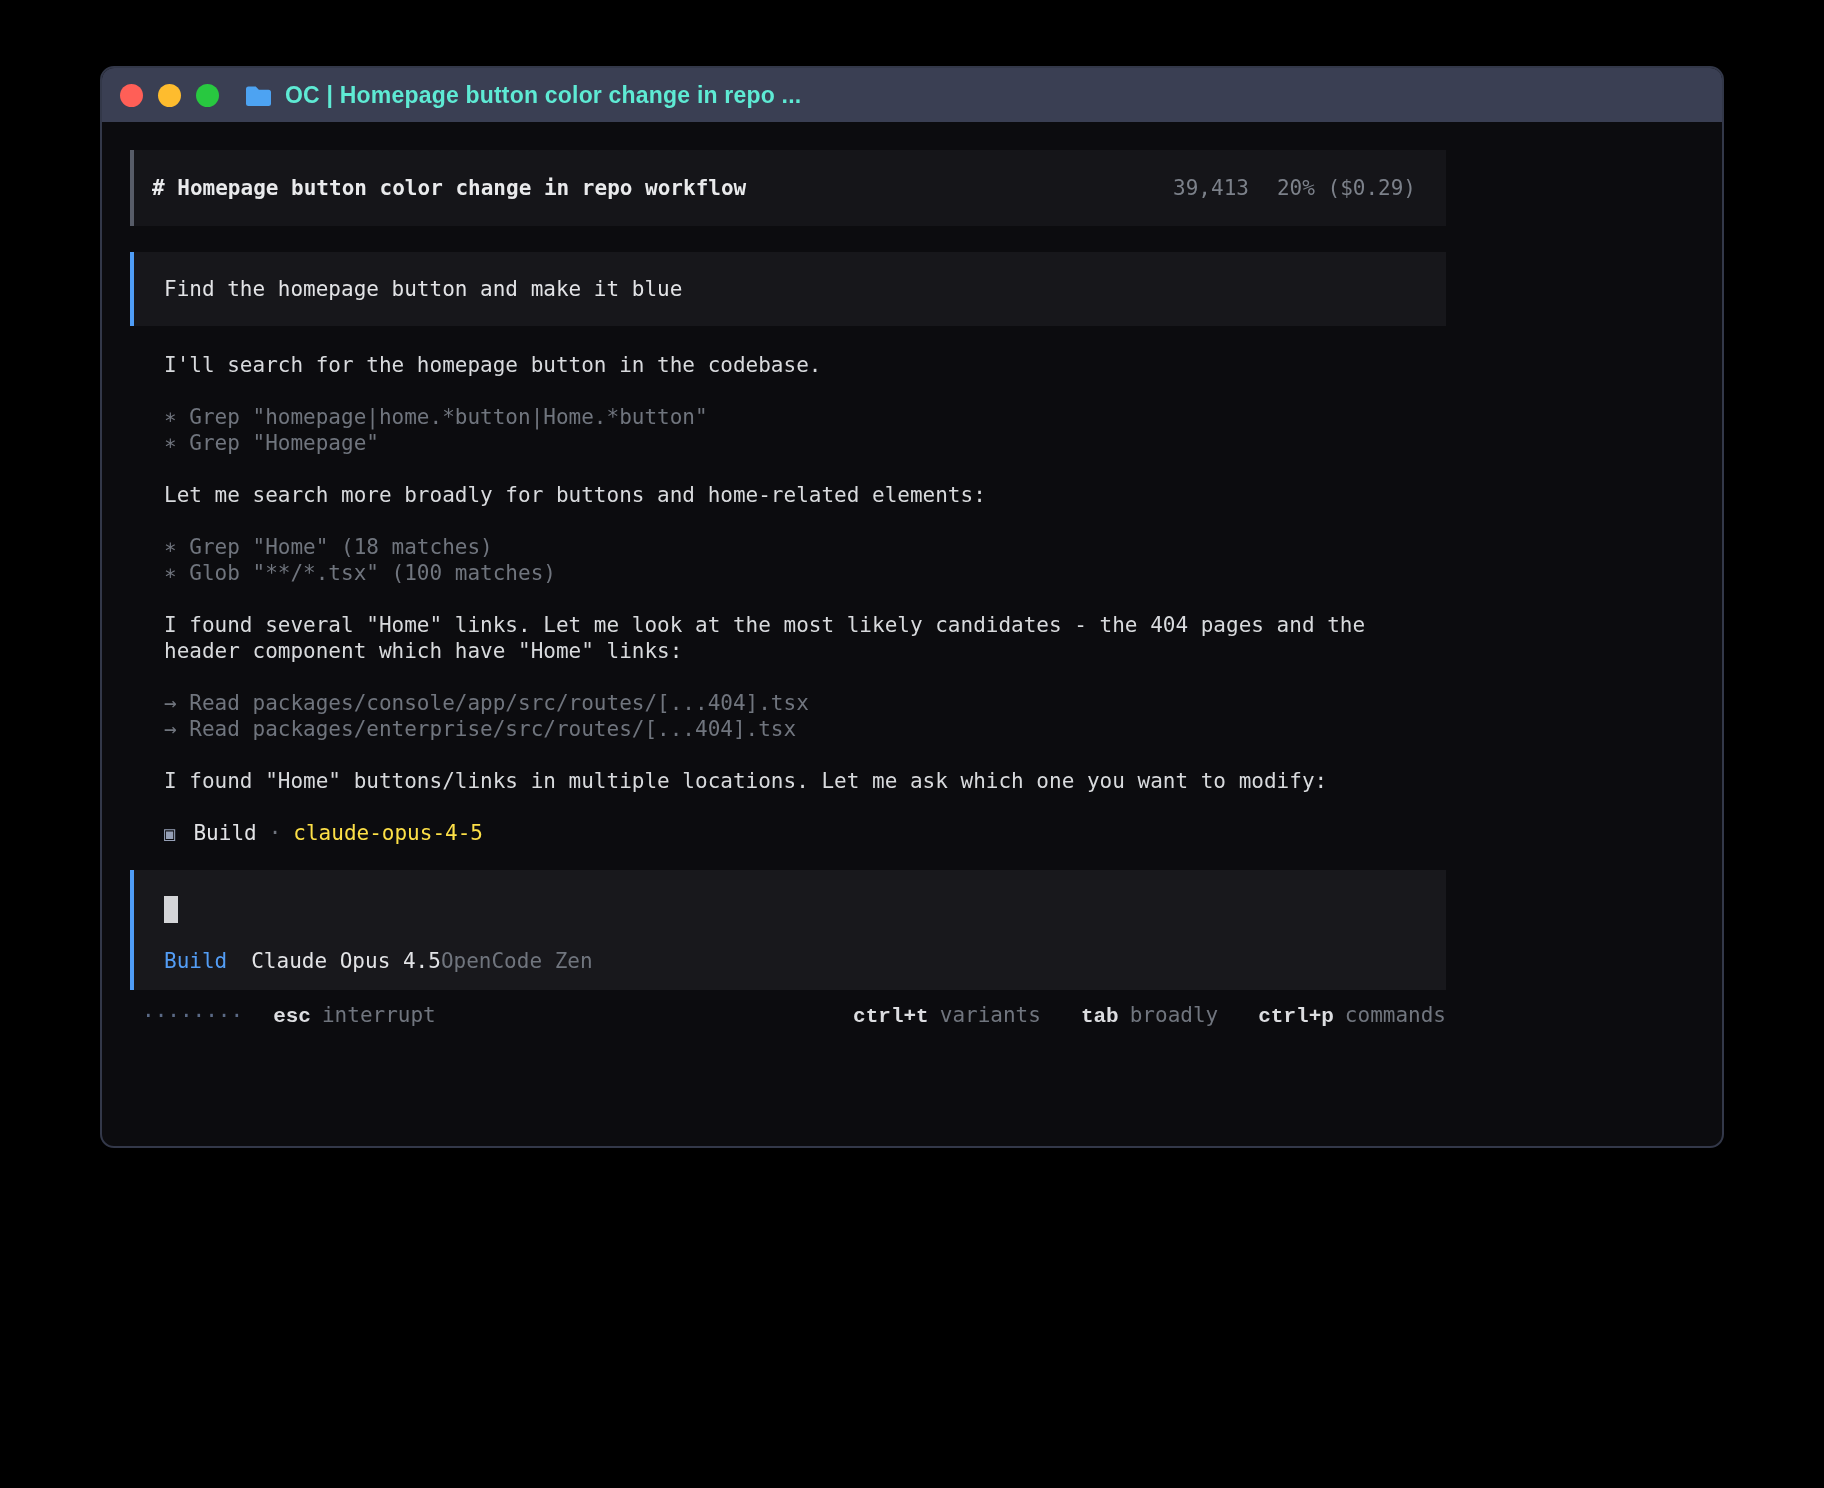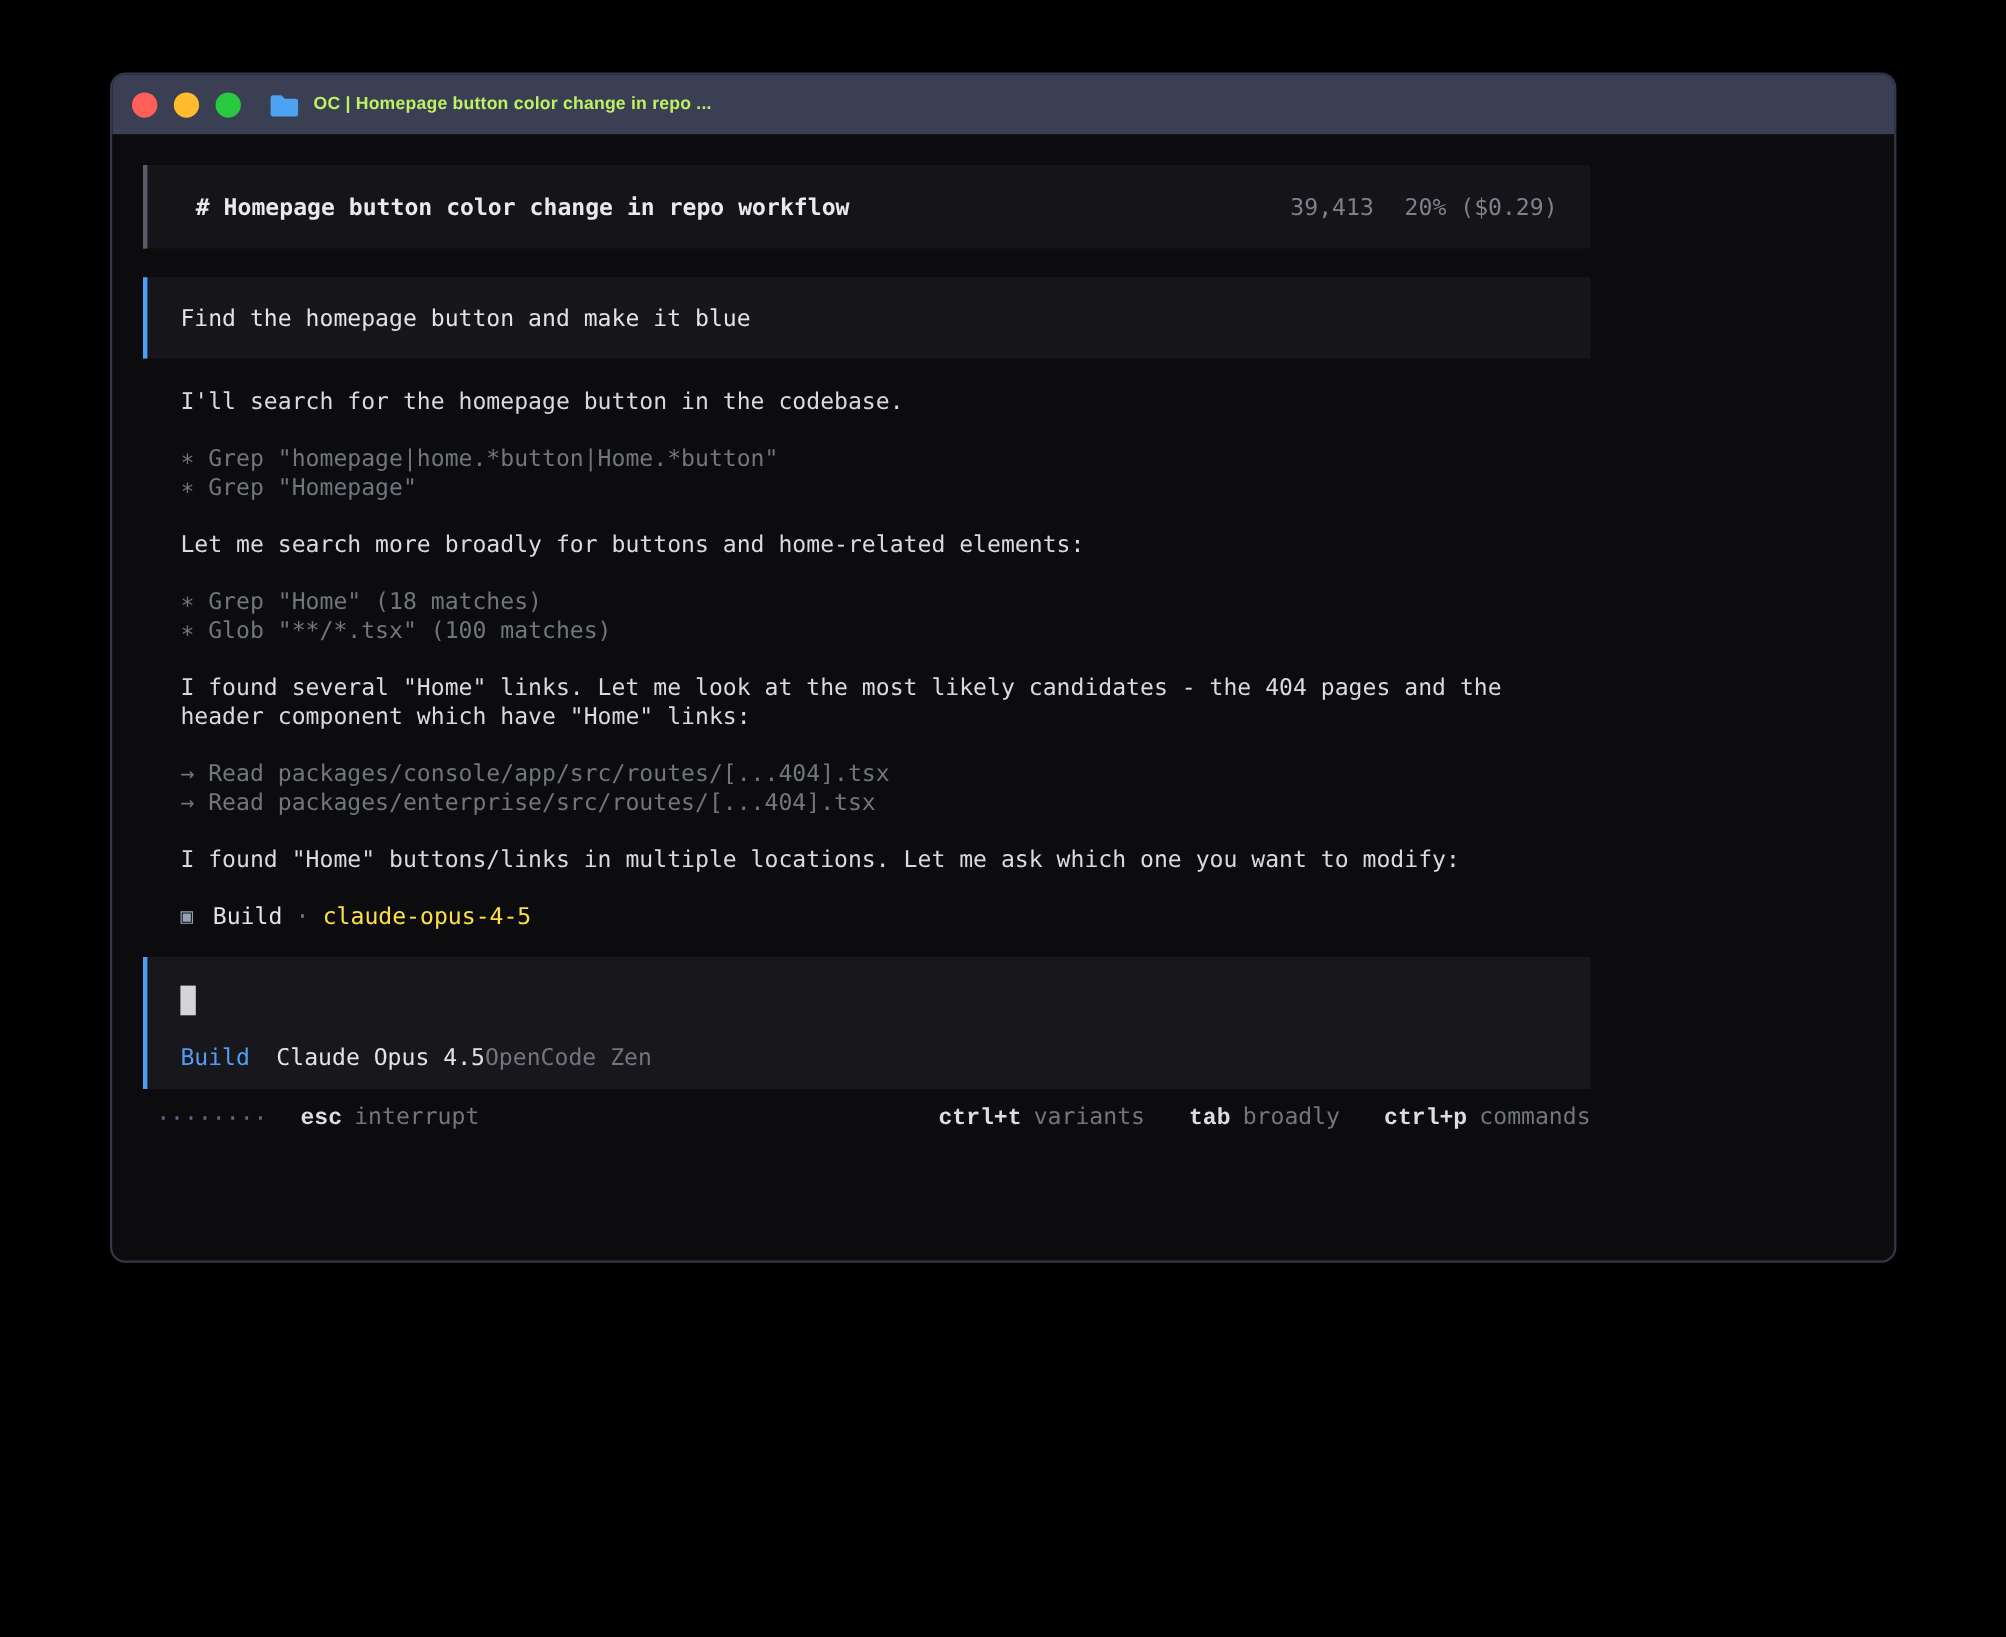--- a/index.html
+++ b/index.html
@@ -15,30 +15,30 @@
   .titlebar {
     height:54px; background:#3a3f53; display:flex; align-items:center;
     padding:0 18px; font-family:"Liberation Sans", sans-serif;
   }
   .lights { display:flex; gap:15px; margin-right:26px; }
   .light { width:23px; height:23px; border-radius:50%; display:inline-block; }
   .light.red { background:#ff5f57; }
   .light.yellow { background:#febc2e; }
   .light.green { background:#28c840; }
   .folder { display:inline-flex; margin-right:13px; }
-  .wtitle { color:#bef264; font-size:16px; font-weight:bold; letter-spacing:0.2px; }
+  .wtitle { color:#5eead4; font-size:23px; font-weight:bold; letter-spacing:0.2px; }
 
   
   .content { padding:28px; font-family:"DejaVu Sans Mono", monospace;
              font-size:21px; line-height:26px; color:#d8dadd; }
   .col { width:1316px; }
 
   .panel { border-left:4px solid #575c68; background:#151519; }
 
-  .header-panel { padding:25px 30px 25px 44px; display:flex; align-items:center;
+  .header-panel { padding:25px 30px 25px 18px; display:flex; align-items:center;
                   justify-content:space-between; }
   .htitle { font-weight:bold; color:#e9eaec; }
   .hstatus { display:flex; gap:28px; color:#7c818a; padding-right:0;justify-content:center; }
 
   .user-panel { margin-top:26px; padding:24px 30px; background:#17171b;
                 border-left-color:#4f9df7; color:#e2e3e6; }
 
   .block { margin:26px 0 0 34px; }
   .text  { color:#d8dadd; max-width:1282px; }
   .gray  { color:#70757e; }

